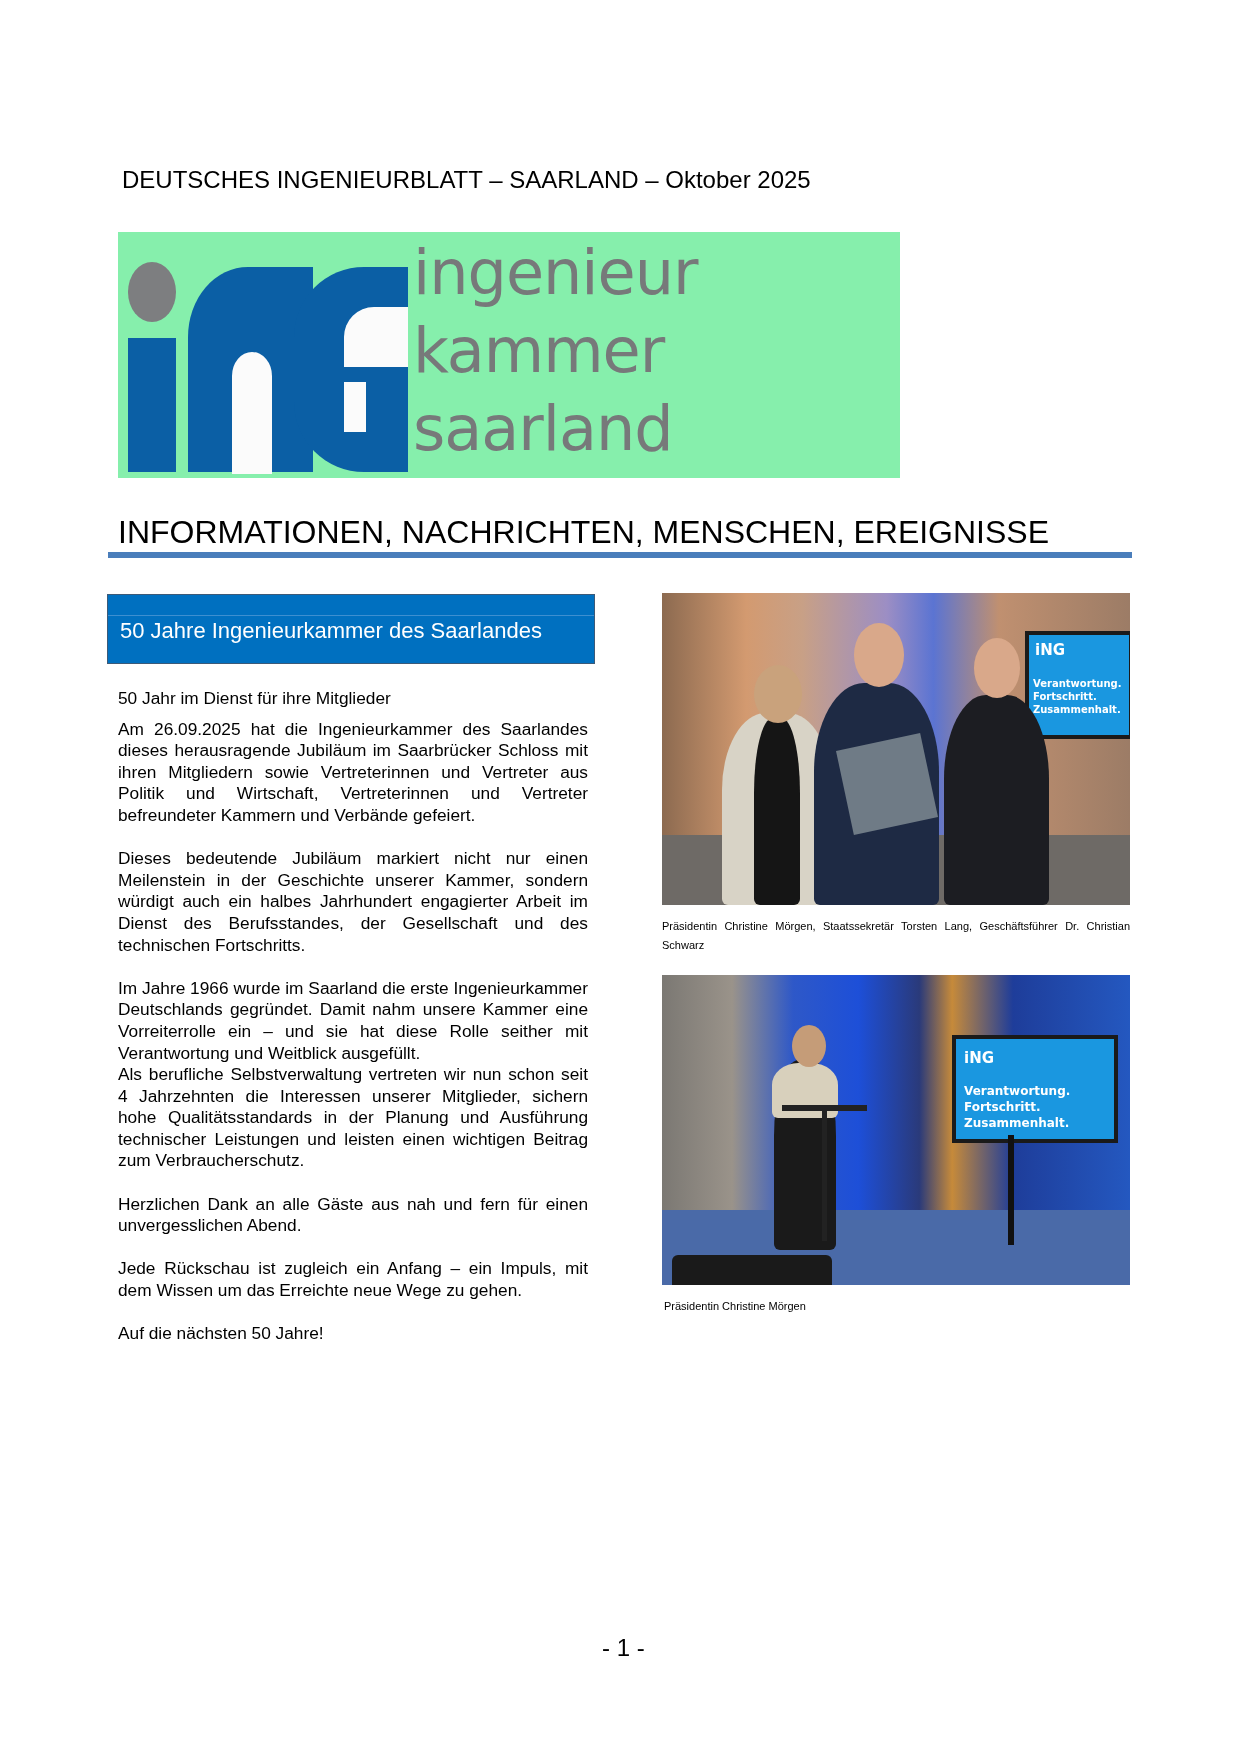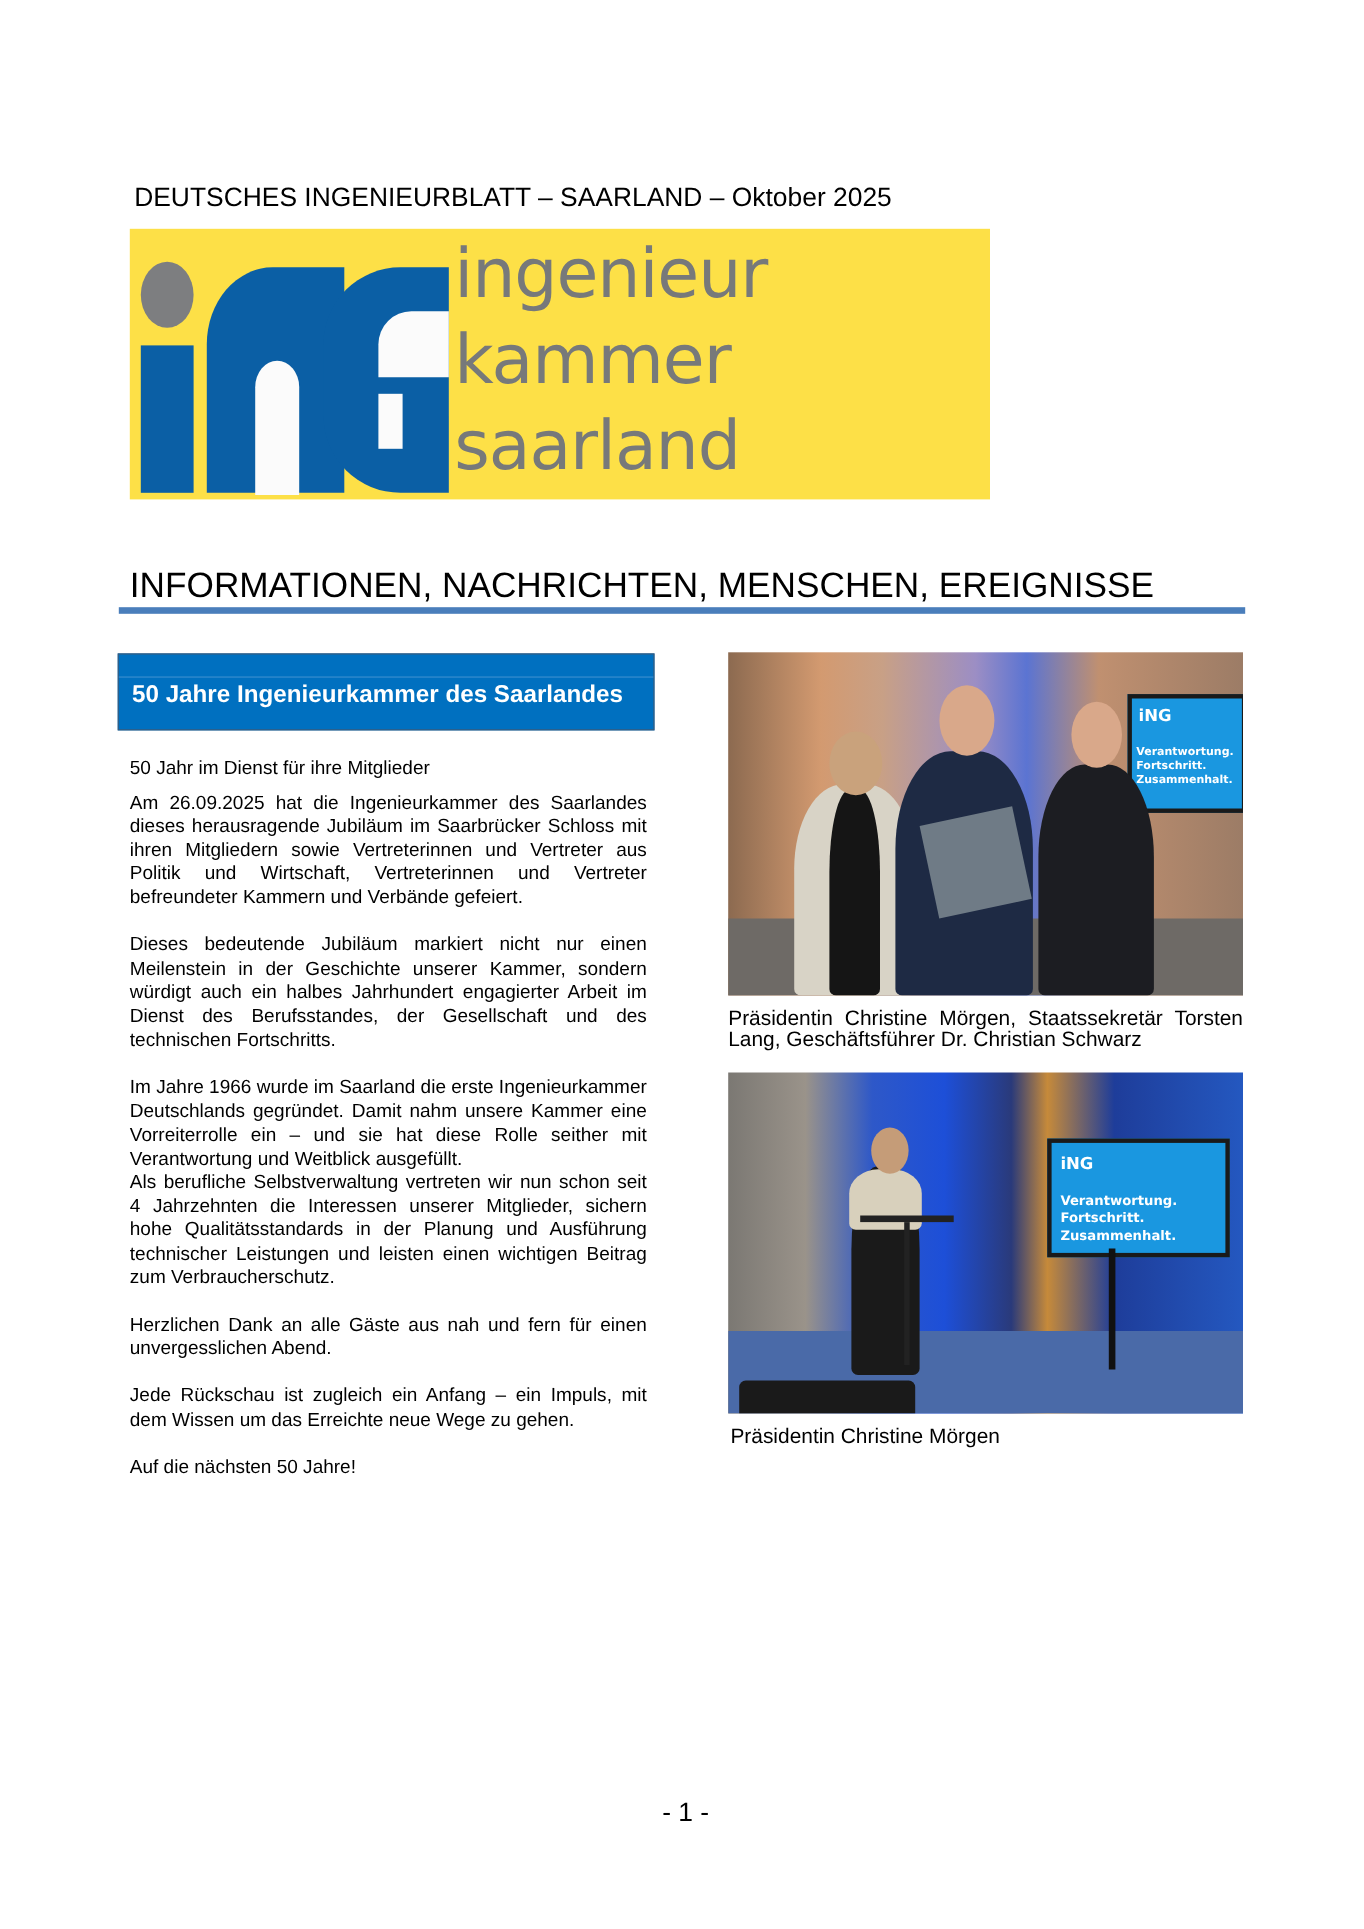--- a/index.html
+++ b/index.html
@@ -1,53 +1,53 @@
 <!DOCTYPE html>
 <html><head>
 <meta charset="utf-8">
 <style>
   html, body { margin: 0; padding: 0; background: #ffffff; }
   body { width: 1240px; height: 1754px; position: relative; overflow: hidden;
          font-family: "Liberation Sans", sans-serif; color: #000; }
   .abs { position: absolute; }
   .doc-header { left: 122px; top: 166px; font-size: 24px; letter-spacing: 0; white-space: nowrap; }
 
-  .logo { left: 118px; top: 208px; width: 782px; height: 246px; background: #fde047; }
+  .logo { left: 118px; top: 232px; width: 782px; height: 246px; background: #86efac; }
   .logo .dot { position: absolute; left: 10px; top: 30px; width: 48px; height: 60px; border-radius: 50%; background: #7d7e80; }
   .logo .i-stem { position: absolute; left: 10px; top: 106px; width: 48px; height: 134px; background: #0b5fa5; }
   .logo .n-shape { position: absolute; left: 70px; top: 35px; width: 125px; height: 205px; background: #0b5fa5; border-top-left-radius: 60px 70px; }
   .logo .n-gap { position: absolute; left: 114px; top: 120px; width: 40px; height: 122px; background: #fbfbfb; border-top-left-radius: 20px 24px; border-top-right-radius: 20px 24px; }
   .logo .g-shape { position: absolute; left: 176px; top: 35px; width: 114px; height: 205px; background: #0b5fa5; border-radius: 70px 0 0 70px; }
   .logo .g-cut { position: absolute; left: 226px; top: 150px; width: 22px; height: 50px; background: #fbfbfb; }
   .logo .g-cut2 { position: absolute; left: 226px; top: 75px; width: 64px; height: 60px; background: #fbfbfb; border-top-left-radius: 30px; }
   .logo .wordmark { position: absolute; left: 295px; top: 2px; color: #77797a; font-family: "DejaVu Sans", sans-serif; font-size: 62px; line-height: 78px; letter-spacing: -1px; }
 
   .section-title { left: 118px; top: 514px; font-size: 32px; white-space: nowrap; }
   .section-rule { left: 108px; top: 552px; width: 1024px; height: 6px; background: #4a7ebb; }
 
   .title-box { left: 107px; top: 594px; width: 488px; height: 70px; background: #0070c0; border: 1px solid #3c5a78; box-sizing: border-box; }
   .title-box .line { position: absolute; left: 0; right: 0; top: 20px; height: 1px; background: #3d8fd0; }
-  .title-box .txt { position: absolute; left: 12px; top: 23px; color: #fff; font-weight: bold; font-size: 22px; white-space: nowrap; }
+  .title-box .txt { position: absolute; left: 12px; top: 23px; color: #fff; font-weight: normal; font-size: 22px; white-space: nowrap; }
 
   .col-left { left: 118px; top: 688px; width: 470px; font-size: 17.3px; line-height: 21.6px; }
   .col-left p { margin: 0 0 21.6px 0; text-align: justify; }
   .col-left p.tight { margin-bottom: 0; }
   .col-left .subhead { font-weight: normal; margin-bottom: 9px; }
 
   .photo { left: 662px; width: 468px; overflow: hidden; }
   .photo1 { top: 593px; height: 312px; background: linear-gradient(90deg, #8c6a50 0%, #d39a70 18%, #c8a086 30%, #9c8ec4 48%, #5b74d2 58%, #c09070 72%, #9c7c66 100%); }
   .photo2 { top: 975px; height: 310px; background: linear-gradient(90deg, #7b7873 0%, #9a938a 15%, #2e58c8 28%, #1d4fd8 42%, #2a3a7a 55%, #c68a3a 62%, #1e3d9a 75%, #2458c0 100%); }
   .floor { position: absolute; left: 0; right: 0; bottom: 0; }
   .screen { position: absolute; background: #1a97e0; border: 4px solid #1a1a1a; color: #fff; font-weight: bold; font-family: "DejaVu Sans", sans-serif; }
   .screen .s-logo { position: absolute; font-size: 15px; font-weight: bold; }
   .screen .s-text { position: absolute; font-size: 12px; line-height: 16px; }
   .person { position: absolute; border-radius: 40% 40% 6px 6px; }
   .head { position: absolute; border-radius: 50%; background: #d9a88a; }
 
-  .caption { font-size: 19px; line-height: 19px; text-align: justify; }
+  .caption { font-size: 11px; line-height: 19px; text-align: justify; }
   .caption1 { left: 662px; top: 917px; width: 468px; }
   .caption2 { left: 664px; top: 1297px; width: 468px; }
 
   .page-num { left: 602px; top: 1634px; font-size: 24px; white-space: nowrap; }
 </style>
 </head>
 <body>
 
 <div class="abs doc-header">DEUTSCHES INGENIEURBLATT – SAARLAND – Oktober 2025</div>
 

